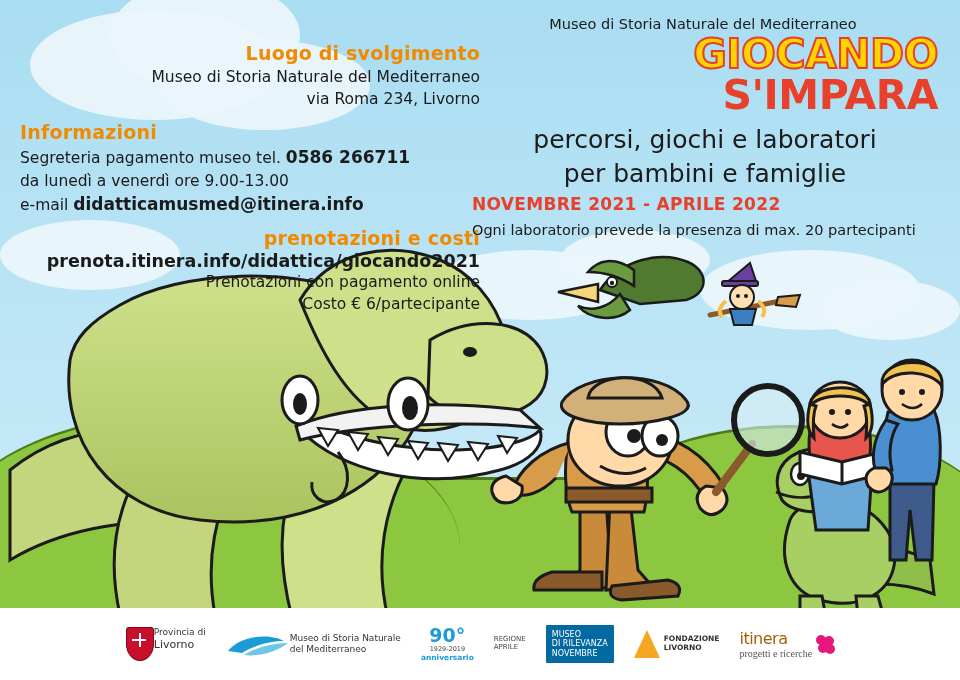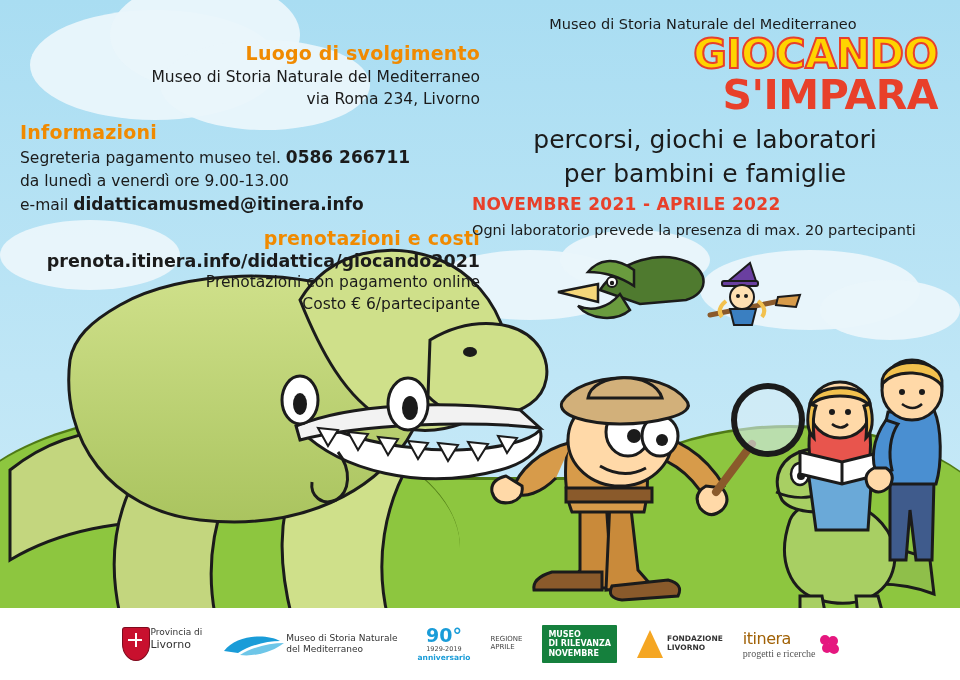--- a/index.html
+++ b/index.html
@@ -187,24 +187,24 @@
     width: 64px; height: 22px;
     position: relative;
   }
   .whale svg { display: block; }
   .anniv { text-align: center; }
   .anniv .num { color: #1a9cd8; font-weight: bold; font-size: 19px; line-height: 1; }
   .anniv .yrs { font-size: 6.5px; color: #444; }
   .anniv .lbl { font-size: 7.5px; color: #1a9cd8; font-weight: bold; }
   .regione { font-size: 7px; color: #444; text-align: left; line-height: 1.1; }
   .museo-rilev {
-    background: #15803d;
+    background: #0369a1;
     color: #fff;
     font-size: 8px;
-    font-weight: bold;
+    font-weight: normal;
     padding: 5px 6px;
     line-height: 1.15;
     border-radius: 1px;
   }
   .fondazione { display: flex; align-items: center; gap: 4px; }
   .fond-mark {
     width: 0; height: 0;
     border-left: 13px solid transparent;
     border-right: 13px solid transparent;
     border-bottom: 28px solid #f5a623;

